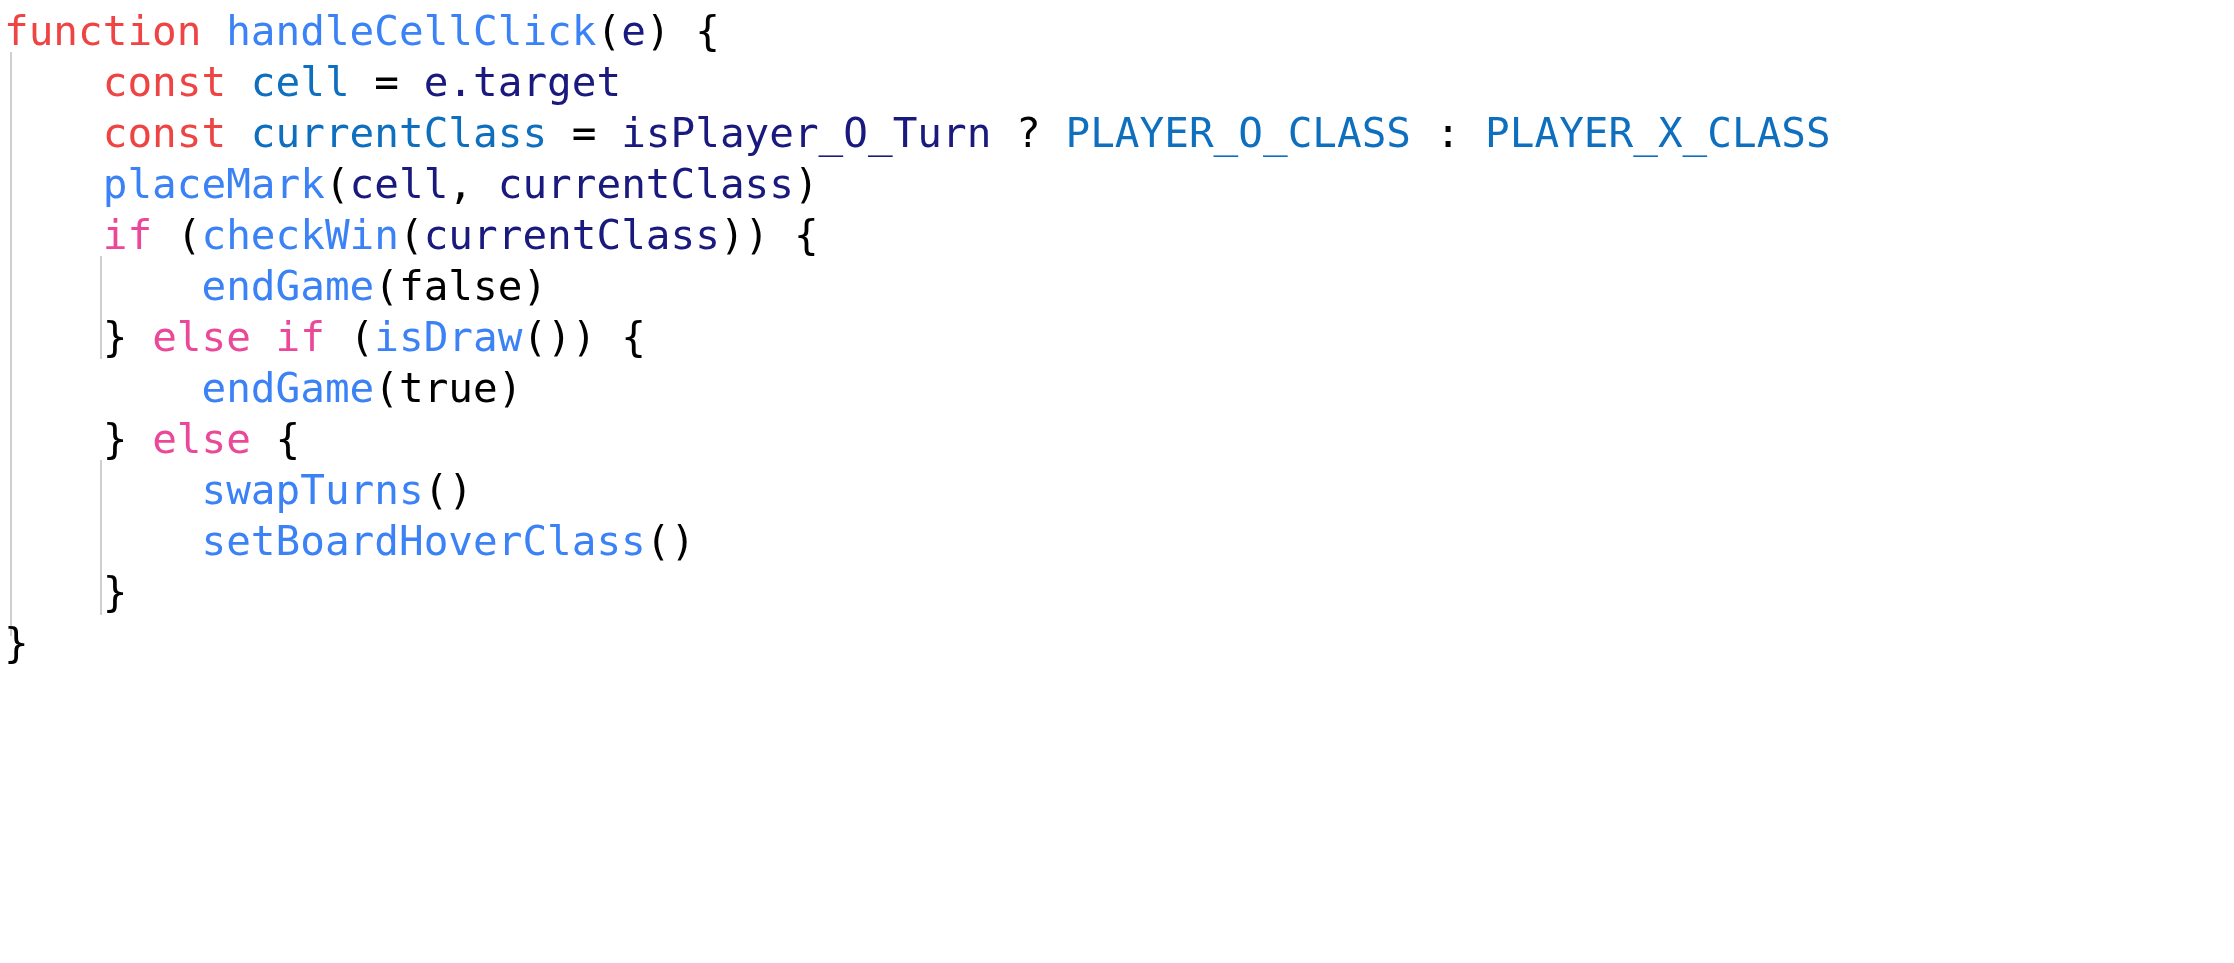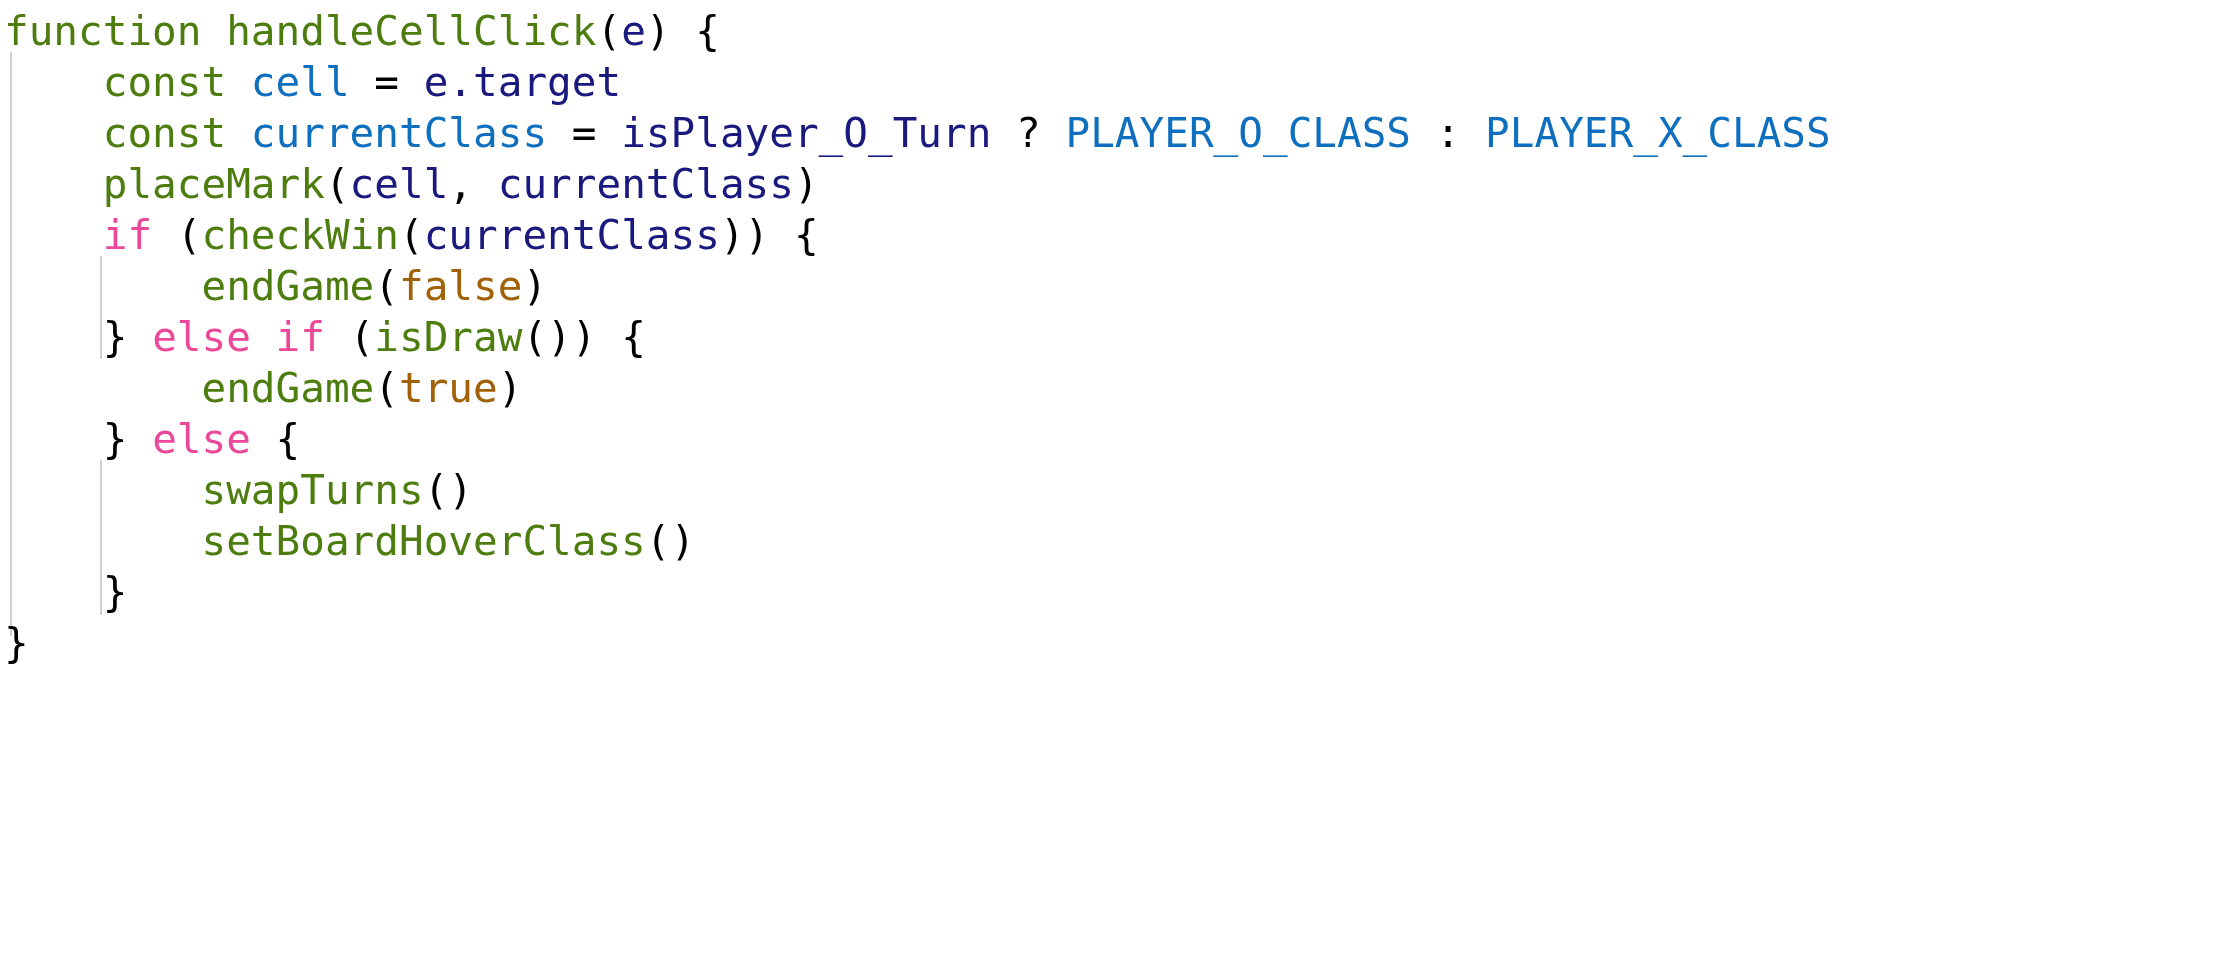--- a/index.html
+++ b/index.html
@@ -50,26 +50,26 @@
     height: 100%;
     pointer-events: none;
   }
   .guide {
     position: absolute;
     width: 2px;
     background: #cfcfcf;
   }
 
   
-  .t-kw       { color: #4d7c0f; }   
+  .t-kw       { color: #ef4444; }   
   .t-ctl      { color: #ec4899; }   
-  .t-fn       { color: #4d7c0f; }   
+  .t-fn       { color: #3b82f6; }   
   .t-decl     { color: #0f6fbf; }   
   .t-var      { color: #19197e; }   
-  .t-bool     { color: #a16207; }   
+  .t-bool     { color: #000000; }   
   .t-punct    { color: #000000; }   
   .t-plain    { color: #000000; }
 </style>
 </head>
 <body>
 
 <div id="editor">
   <div class="guides">
       <div class="guide" style="left: 10px; top: 52px; height: 584px; background: rgb(207, 207, 207);"></div>
       <div class="guide" style="left: 100px; top: 256px; height: 103px; background: rgb(207, 207, 207);"></div>

